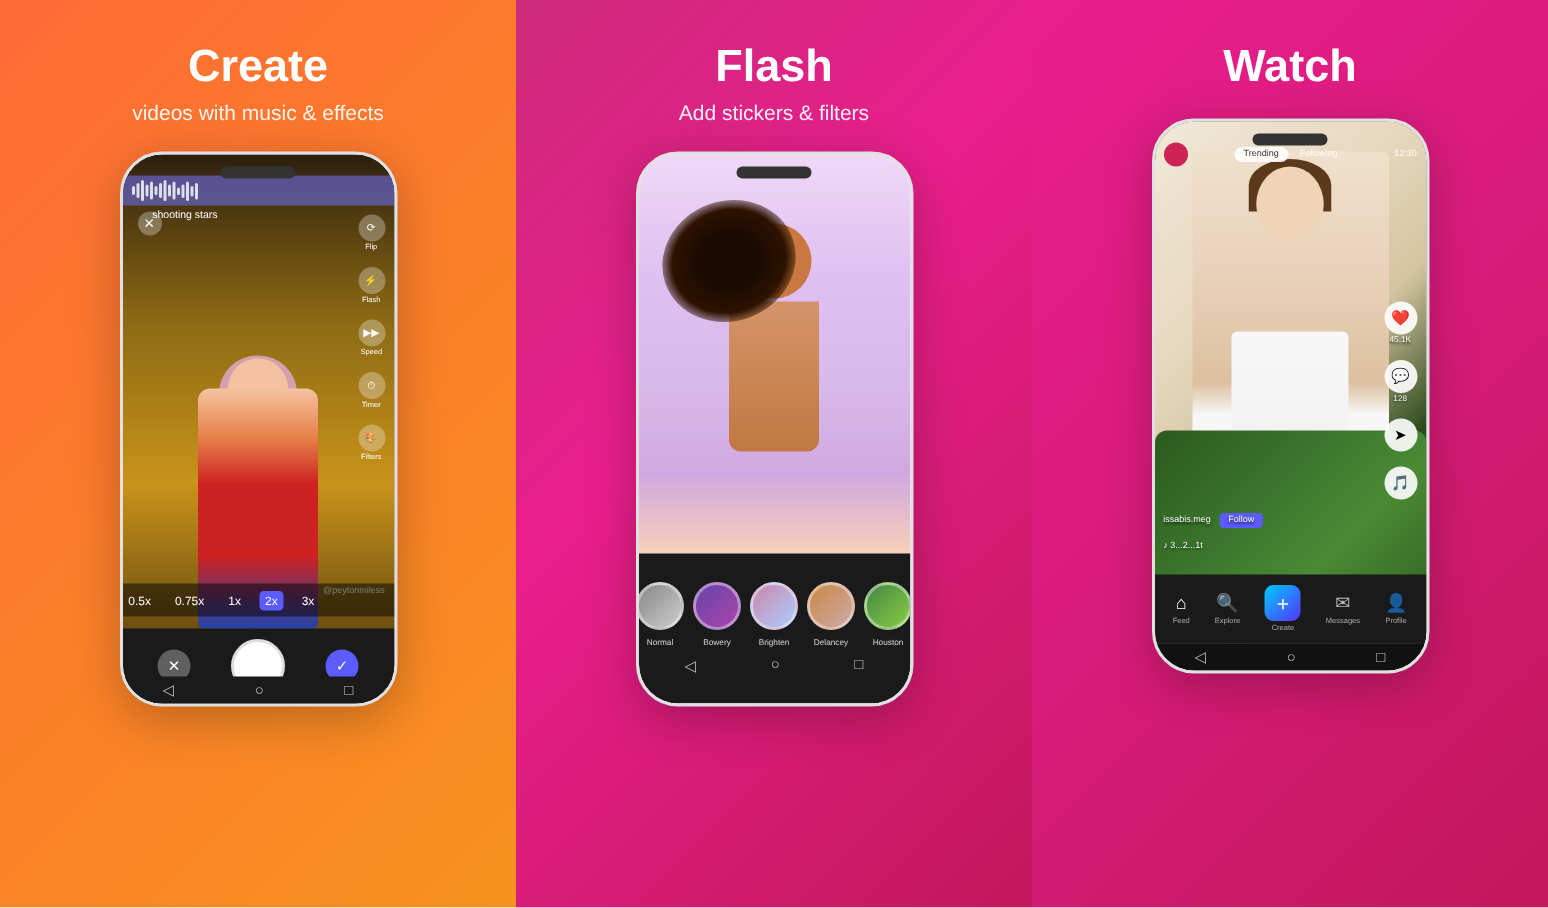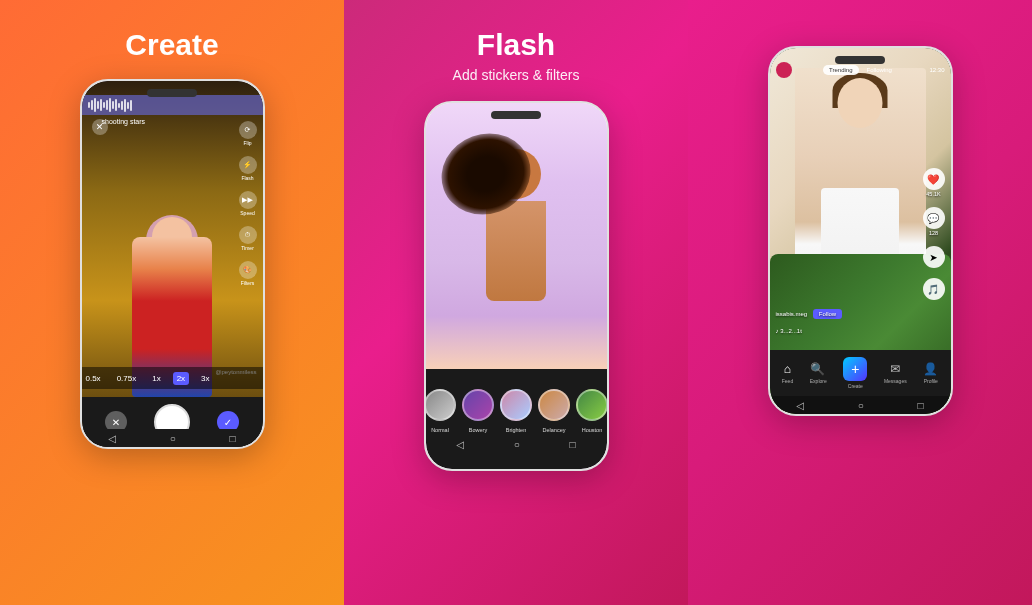--- a/index.html
+++ b/index.html
@@ -612,20 +612,21 @@
     .f3 { background: linear-gradient(135deg, #cc88aa 0%, #aaccff 100%); }
     .f4 { background: linear-gradient(135deg, #cc8844 0%, #ccaaaa 100%); }
     .f5 { background: linear-gradient(135deg, #448844 0%, #88cc44 100%); }
   </style>
 </head>
 <body>
 
 <div class="panel panel-create">
 
   <span class="panel-title">Create</span>
+  <span class="panel-subtitle">videos with music &amp; effects</span>
 
   <div class="phone">
     <div class="phone-notch"></div>
     <div class="phone-screen create-screen">
       <div class="create-bg">
 
         <div class="create-top-bar">
           <div class="waveform">
             <div class="waveform-bar" style="height:6px"></div>
             <div class="waveform-bar" style="height:10px"></div>
@@ -747,20 +748,21 @@
           <span style="font-size:10px;color:rgba(255,255,255,0.7);">□</span>
         </div>
       </div>
 
     </div>
   </div>
 </div>
 
 <div class="panel panel-watch">
 
+  <span class="panel-title">Watch</span>
 
   <div class="phone">
     <div class="phone-notch"></div>
     <div class="phone-screen watch-screen">
 
       <div class="watch-bg">
 
         <div class="watch-top-bar">
           <div class="watch-logo"></div>
           <div class="watch-tabs">

